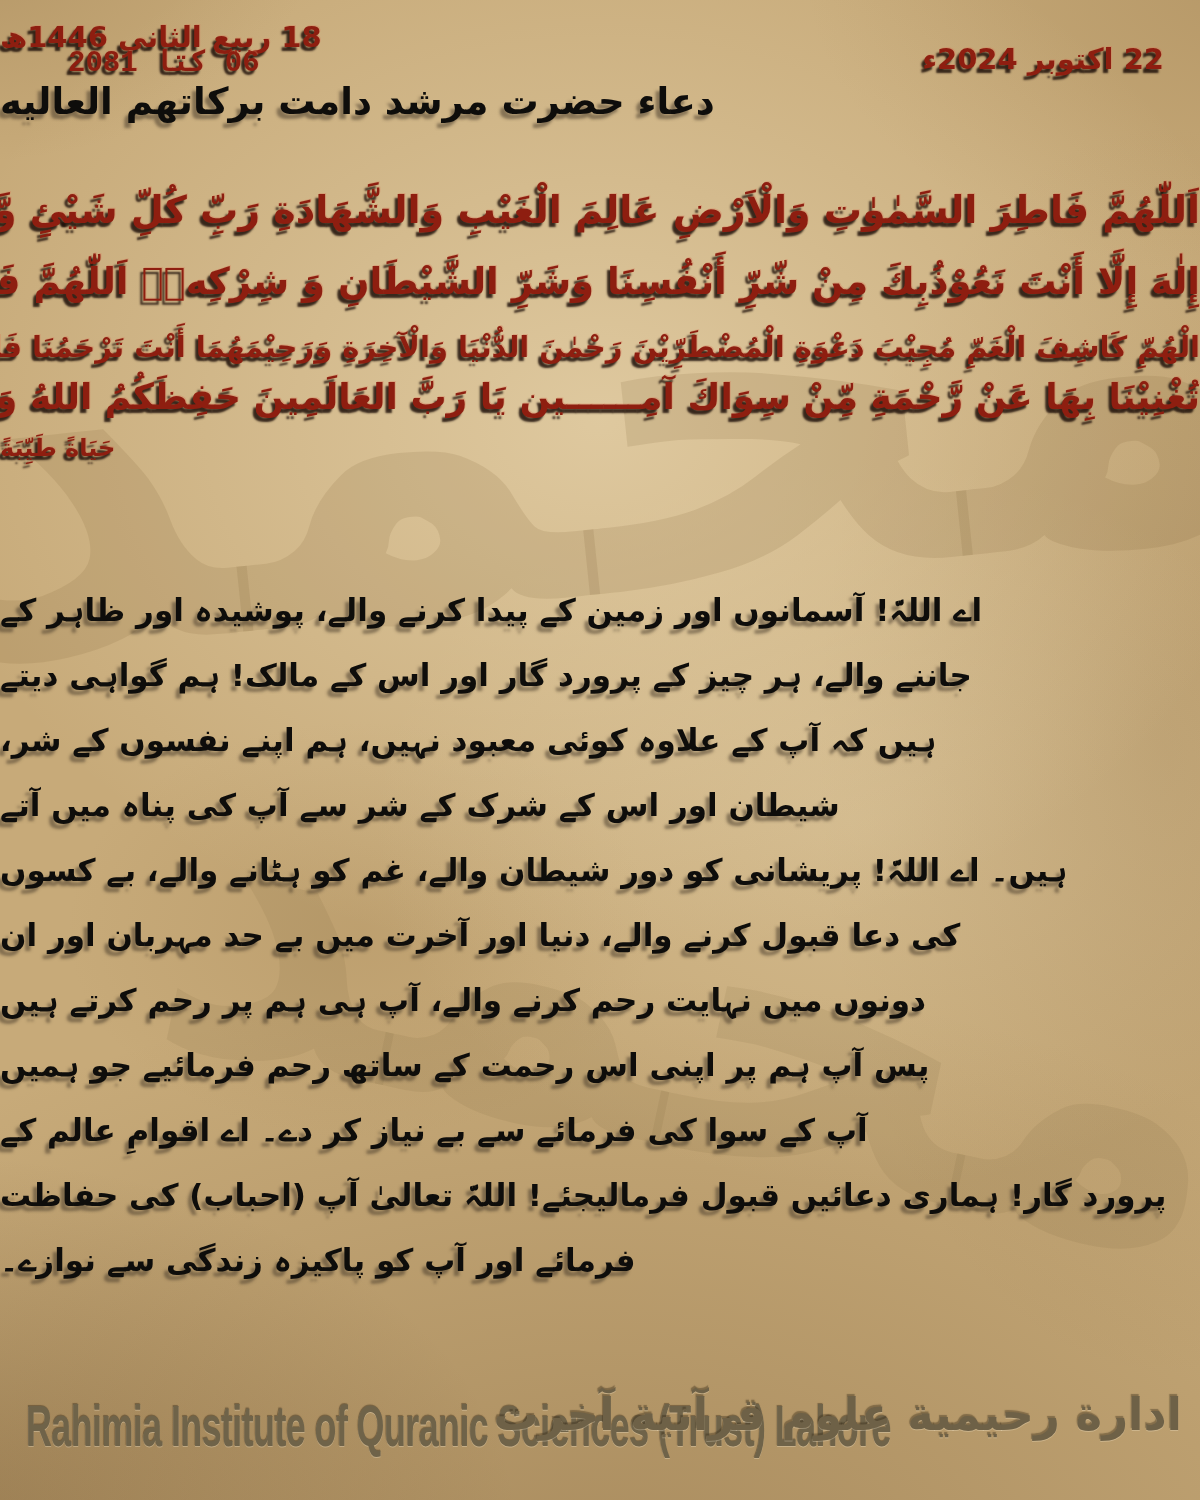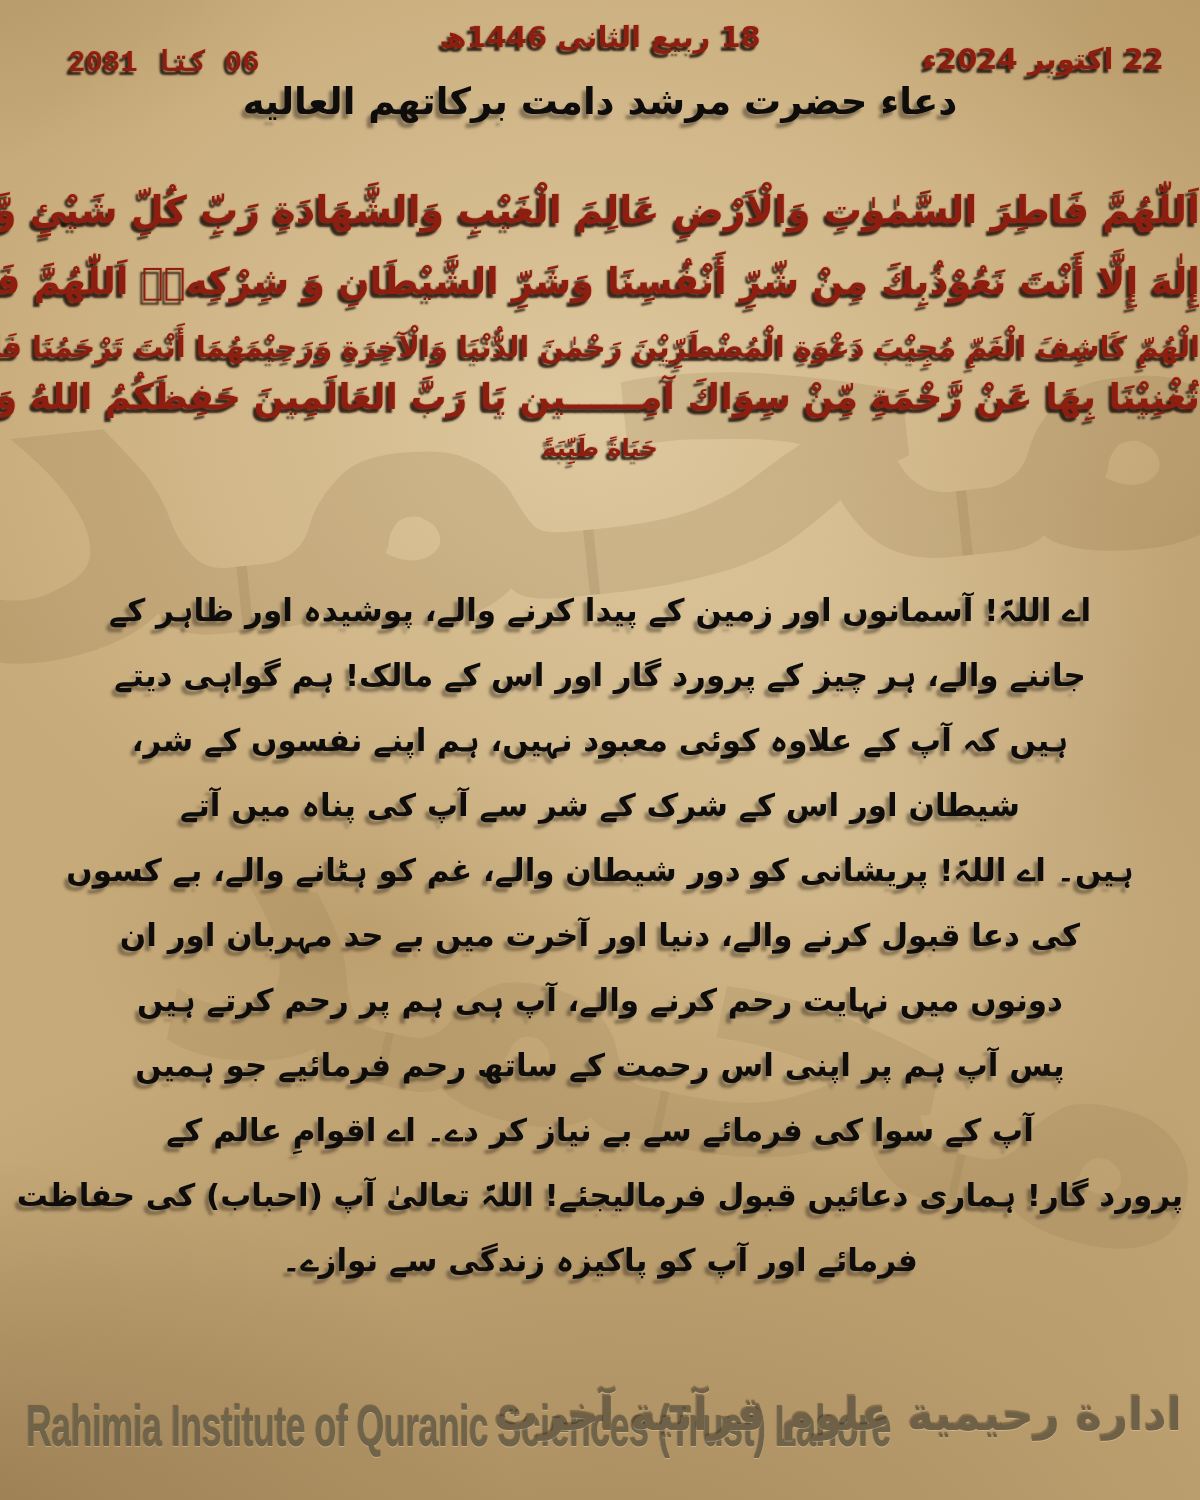--- a/index.html
+++ b/index.html
@@ -14,21 +14,21 @@
       radial-gradient(ellipse 700px 520px at 72% 55%, rgba(226,207,168,0.40), rgba(226,207,168,0) 70%),
       radial-gradient(ellipse 420px 300px at 30% 62%, rgba(160,128,80,0.25), rgba(160,128,80,0) 70%),
       radial-gradient(ellipse 1500px 950px at 50% 108%, rgba(118,88,48,0.38), rgba(118,88,48,0) 68%),
       radial-gradient(ellipse 820px 520px at -6% 102%, rgba(106,78,42,0.42), rgba(106,78,42,0) 72%),
       radial-gradient(ellipse 650px 430px at 106% -2%, rgba(150,118,70,0.36), rgba(150,118,70,0) 72%),
       radial-gradient(ellipse 520px 320px at -4% -4%, rgba(140,108,62,0.32), rgba(140,108,62,0) 70%),
       radial-gradient(ellipse 500px 900px at 97% 50%, rgba(120,92,55,0.18), rgba(120,92,55,0) 70%);
   }
   .abs{position:absolute;}
   .rtl{direction:rtl;unicode-bidi:isolate;}
-  .center-line{left:0;width:100%;text-align:center;white-space:nowrap;}
+  .center-line{left:0;width:100%;text-align:left;white-space:nowrap;}
   .red-text{
     color:#8e1e10;
     text-shadow:-3px 4px 2px rgba(28,14,8,0.85), 1px -1px 0 rgba(214,120,90,0.35);
     font-weight:bold;
   }
   .black-text{
     color:#0e0d0b;
     text-shadow:-4px 5px 3px rgba(72,60,44,0.55);
     font-weight:bold;
   }

